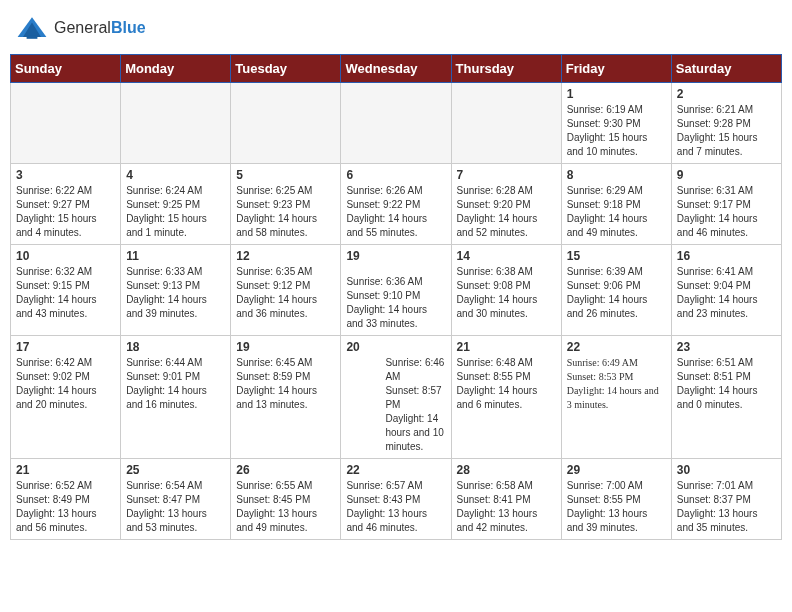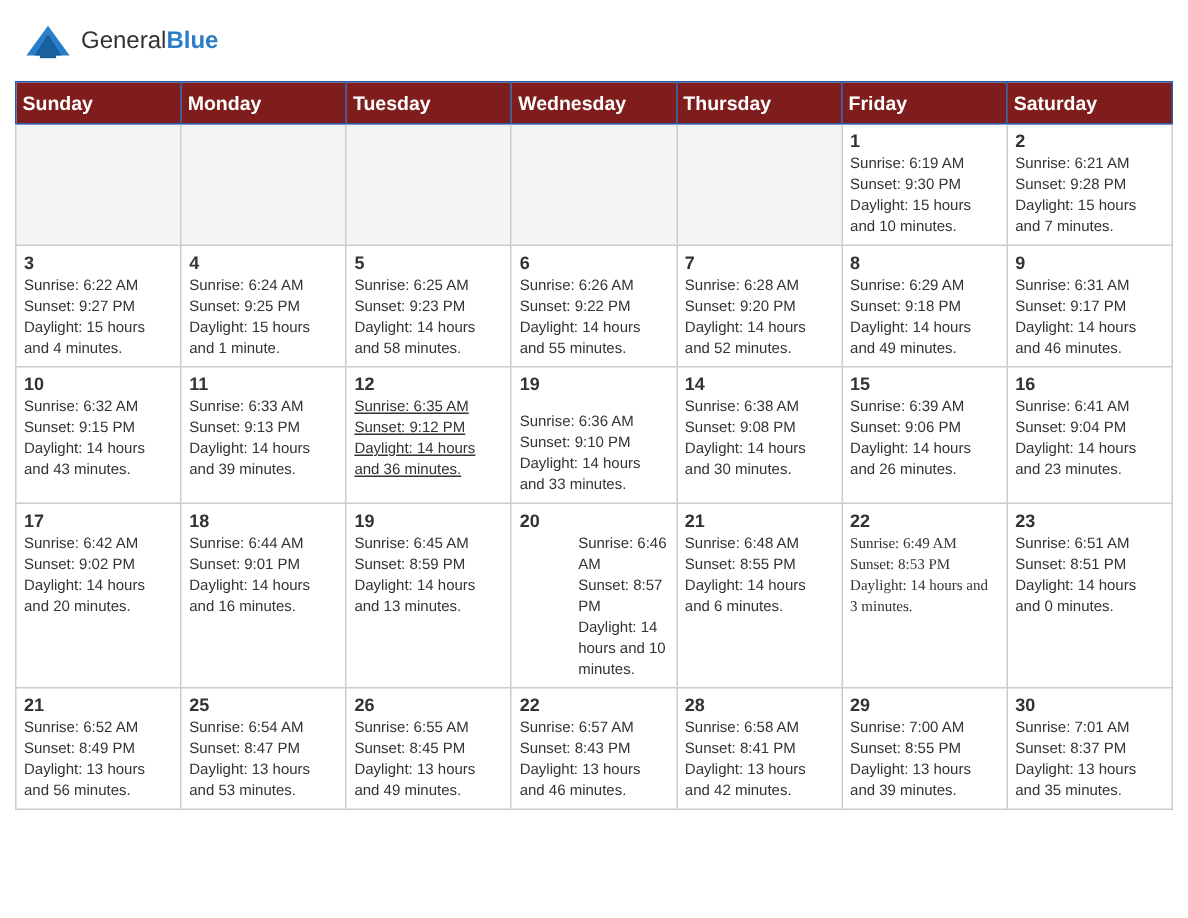--- a/index.html
+++ b/index.html
@@ -186,21 +186,21 @@
 Daylight: 14 hours and 43 minutes.</div>
         </td>
         <td>
           <span class="day-number">11</span>
           <div class="day-info" style="white-space: pre-line;">Sunrise: 6:33 AM
 Sunset: 9:13 PM
 Daylight: 14 hours and 39 minutes.</div>
         </td>
         <td>
           <span class="day-number">12</span>
-          <div class="day-info" style="white-space: pre-line; text-decoration: underline;">Sunrise: 6:35 AM
+          <div class="day-info" style="white-space: pre-line;">Sunrise: 6:35 AM
 Sunset: 9:12 PM
 Daylight: 14 hours and 36 minutes.</div>
         </td>
         <td>
           <span class="day-number">19</span>
           <div class="day-info" style="white-space: pre-line; margin-top: 12px;">Sunrise: 6:36 AM
 Sunset: 9:10 PM
 Daylight: 14 hours and 33 minutes.</div>
         </td>
         <td>

